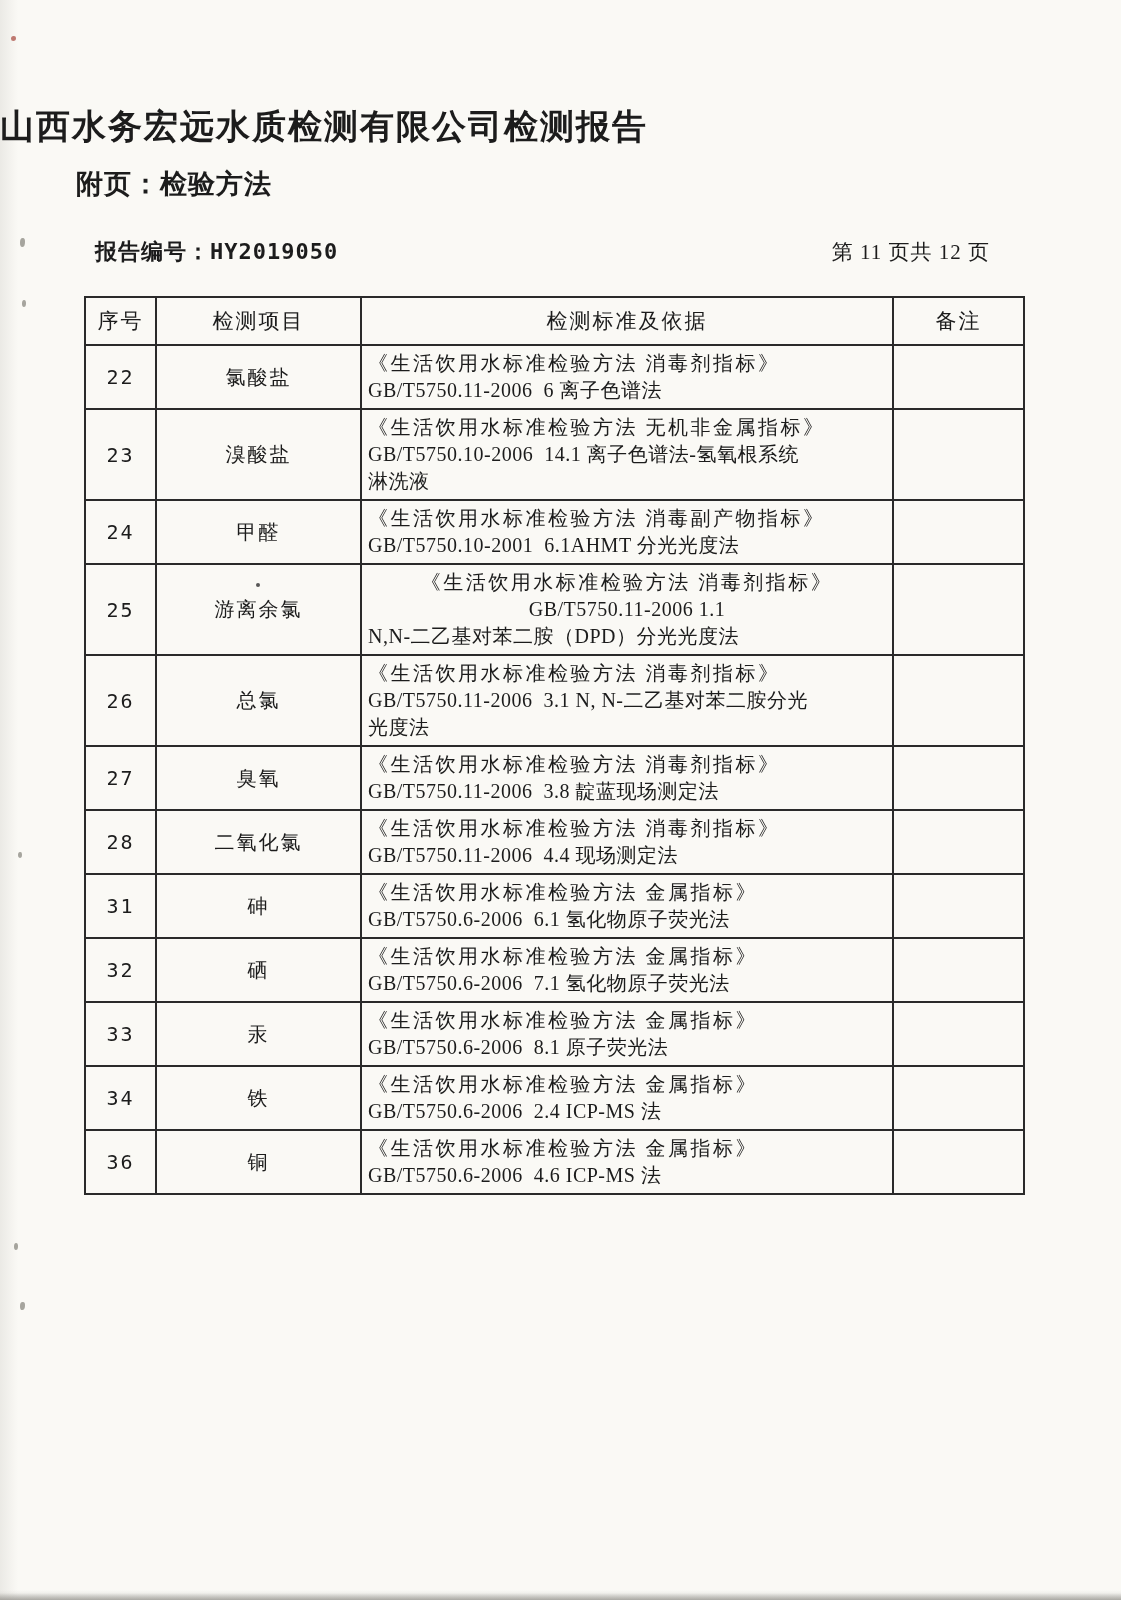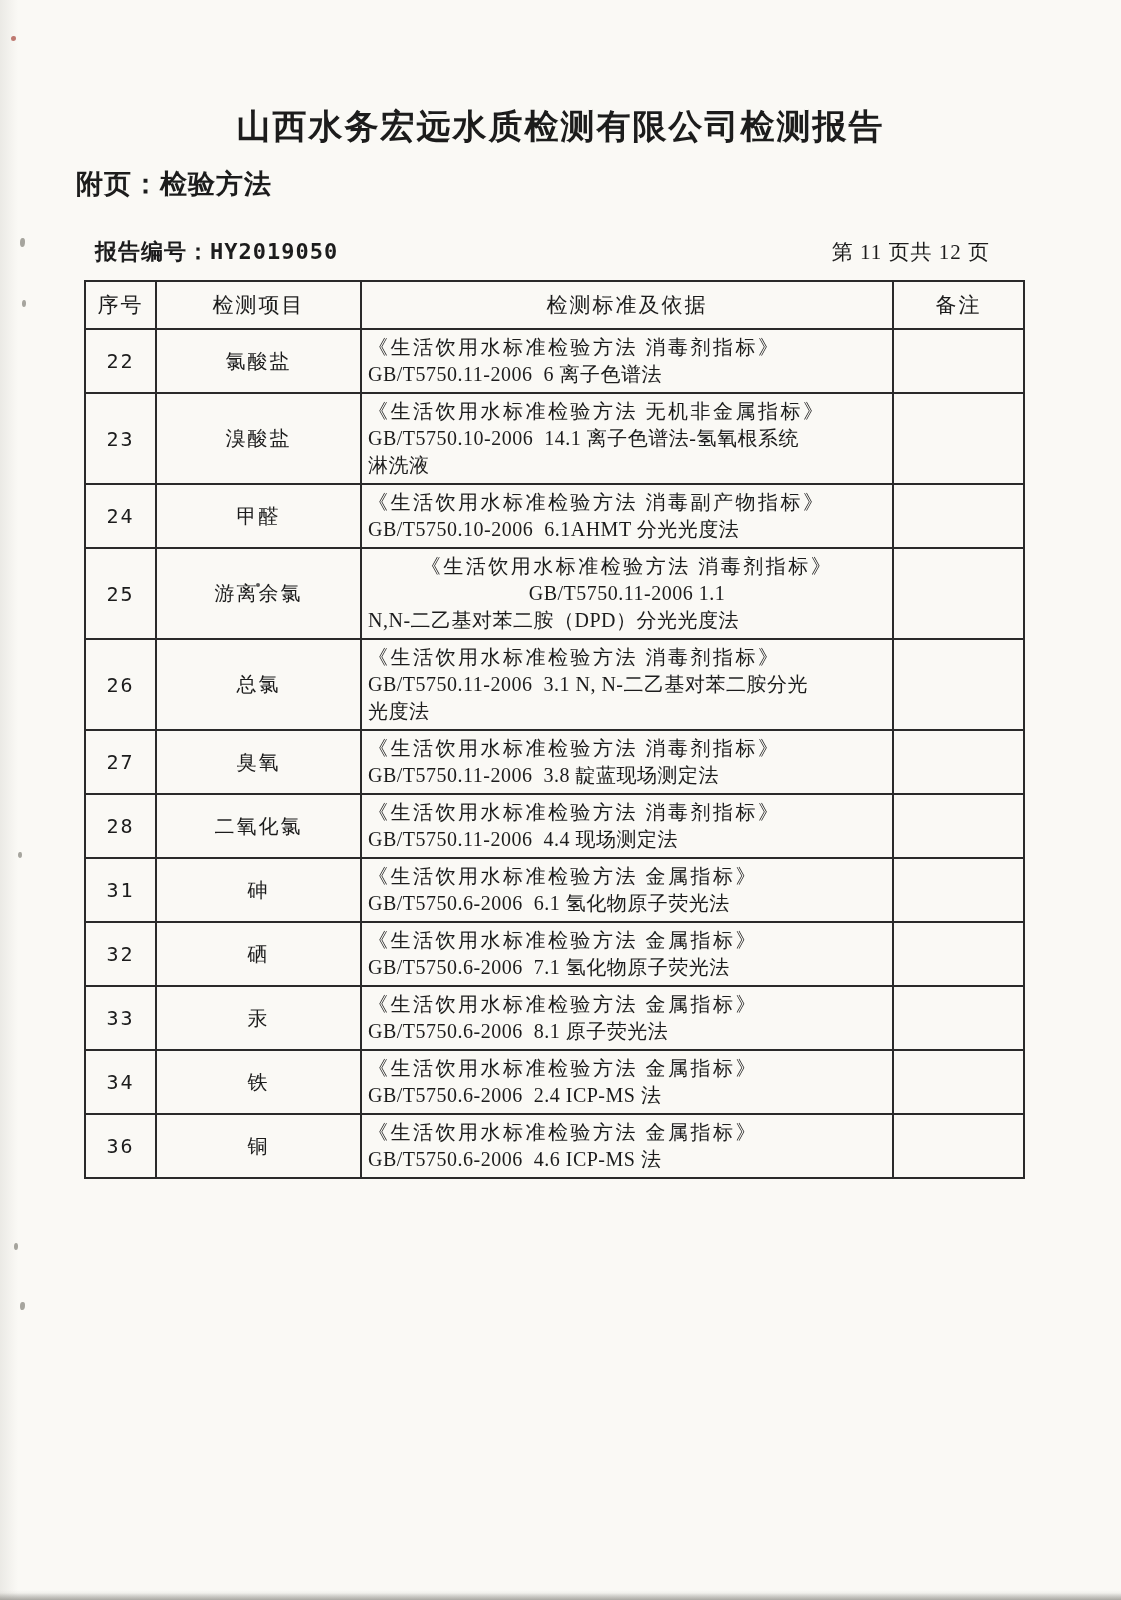--- a/index.html
+++ b/index.html
@@ -18,41 +18,41 @@
   }
   .page{
     position:absolute;inset:0;
     background:
       linear-gradient(90deg, rgba(190,188,182,.25) 0, rgba(190,188,182,0) 18px),
       linear-gradient(0deg, rgba(150,148,142,.30) 0, rgba(150,148,142,0) 10px),
       var(--paper);
   }
   .doc-title{
     position:absolute;top:104px;left:0;right:0;
-    text-align:center;
+    text-align:left;
     font-family:"DejaVu Sans","Liberation Sans",sans-serif;
     font-size:34px;font-weight:bold;letter-spacing:2px;
     margin:0;
   }
   .attachment-heading{
     position:absolute;top:166px;left:76px;
     font-family:"DejaVu Sans","Liberation Sans",sans-serif;
     font-size:27px;font-weight:bold;letter-spacing:1px;
     margin:0;
   }
   .meta-row{
     position:absolute;top:237px;left:95px;right:131px;
     display:flex;justify-content:space-between;align-items:baseline;
   }
   .report-number{font-size:22px;font-weight:bold;letter-spacing:1px;}
   .report-number .val{font-family:"DejaVu Sans Mono","Liberation Mono",monospace;font-weight:600;letter-spacing:1px;}
   .page-indicator{font-size:21px;letter-spacing:1px;}
   .tbl-wrap{position:absolute;top:280px;left:84px;width:939px;}
   table.methods{
-    border-collapse:collapse;table-layout:fixed;width:100%;
+    border-collapse:collapse;table-layout:fixed;width:100%;margin-top:16px;
   }
   table.methods th, table.methods td{
     border:2px solid var(--border);
     vertical-align:middle;
     padding:4px 6px;
   }
   table.methods th{
     height:38px;font-weight:normal;font-size:21px;letter-spacing:2px;text-align:center;
   }
   td.c-no{text-align:center;font-size:20px;letter-spacing:2px;font-family:"DejaVu Sans Mono","Liberation Mono",monospace;}
@@ -122,21 +122,21 @@
               <div class="method-line">GB/T5750.10-2006  14.1 离子色谱法-氢氧根系统</div>
               <div class="method-line">淋洗液</div>
             </td>
             <td class="c-note"></td>
           </tr>
           <tr>
             <td class="c-no">24</td>
             <td class="c-item">甲醛</td>
             <td class="c-method">
               <div class="method-line book">《生活饮用水标准检验方法 消毒副产物指标》</div>
-              <div class="method-line">GB/T5750.10-2006  6.1AHMT 分光光度法</div>
+              <div class="method-line">GB/T5750.10-2001  6.1AHMT 分光光度法</div>
             </td>
             <td class="c-note"></td>
           </tr>
           <tr>
             <td class="c-no">25</td>
             <td class="c-item">游离余氯</td>
             <td class="c-method">
               <div class="method-line book center">《生活饮用水标准检验方法 消毒剂指标》</div>
               <div class="method-line center">GB/T5750.11-2006 1.1</div>
               <div class="method-line">N,N-二乙基对苯二胺（DPD）分光光度法</div>

